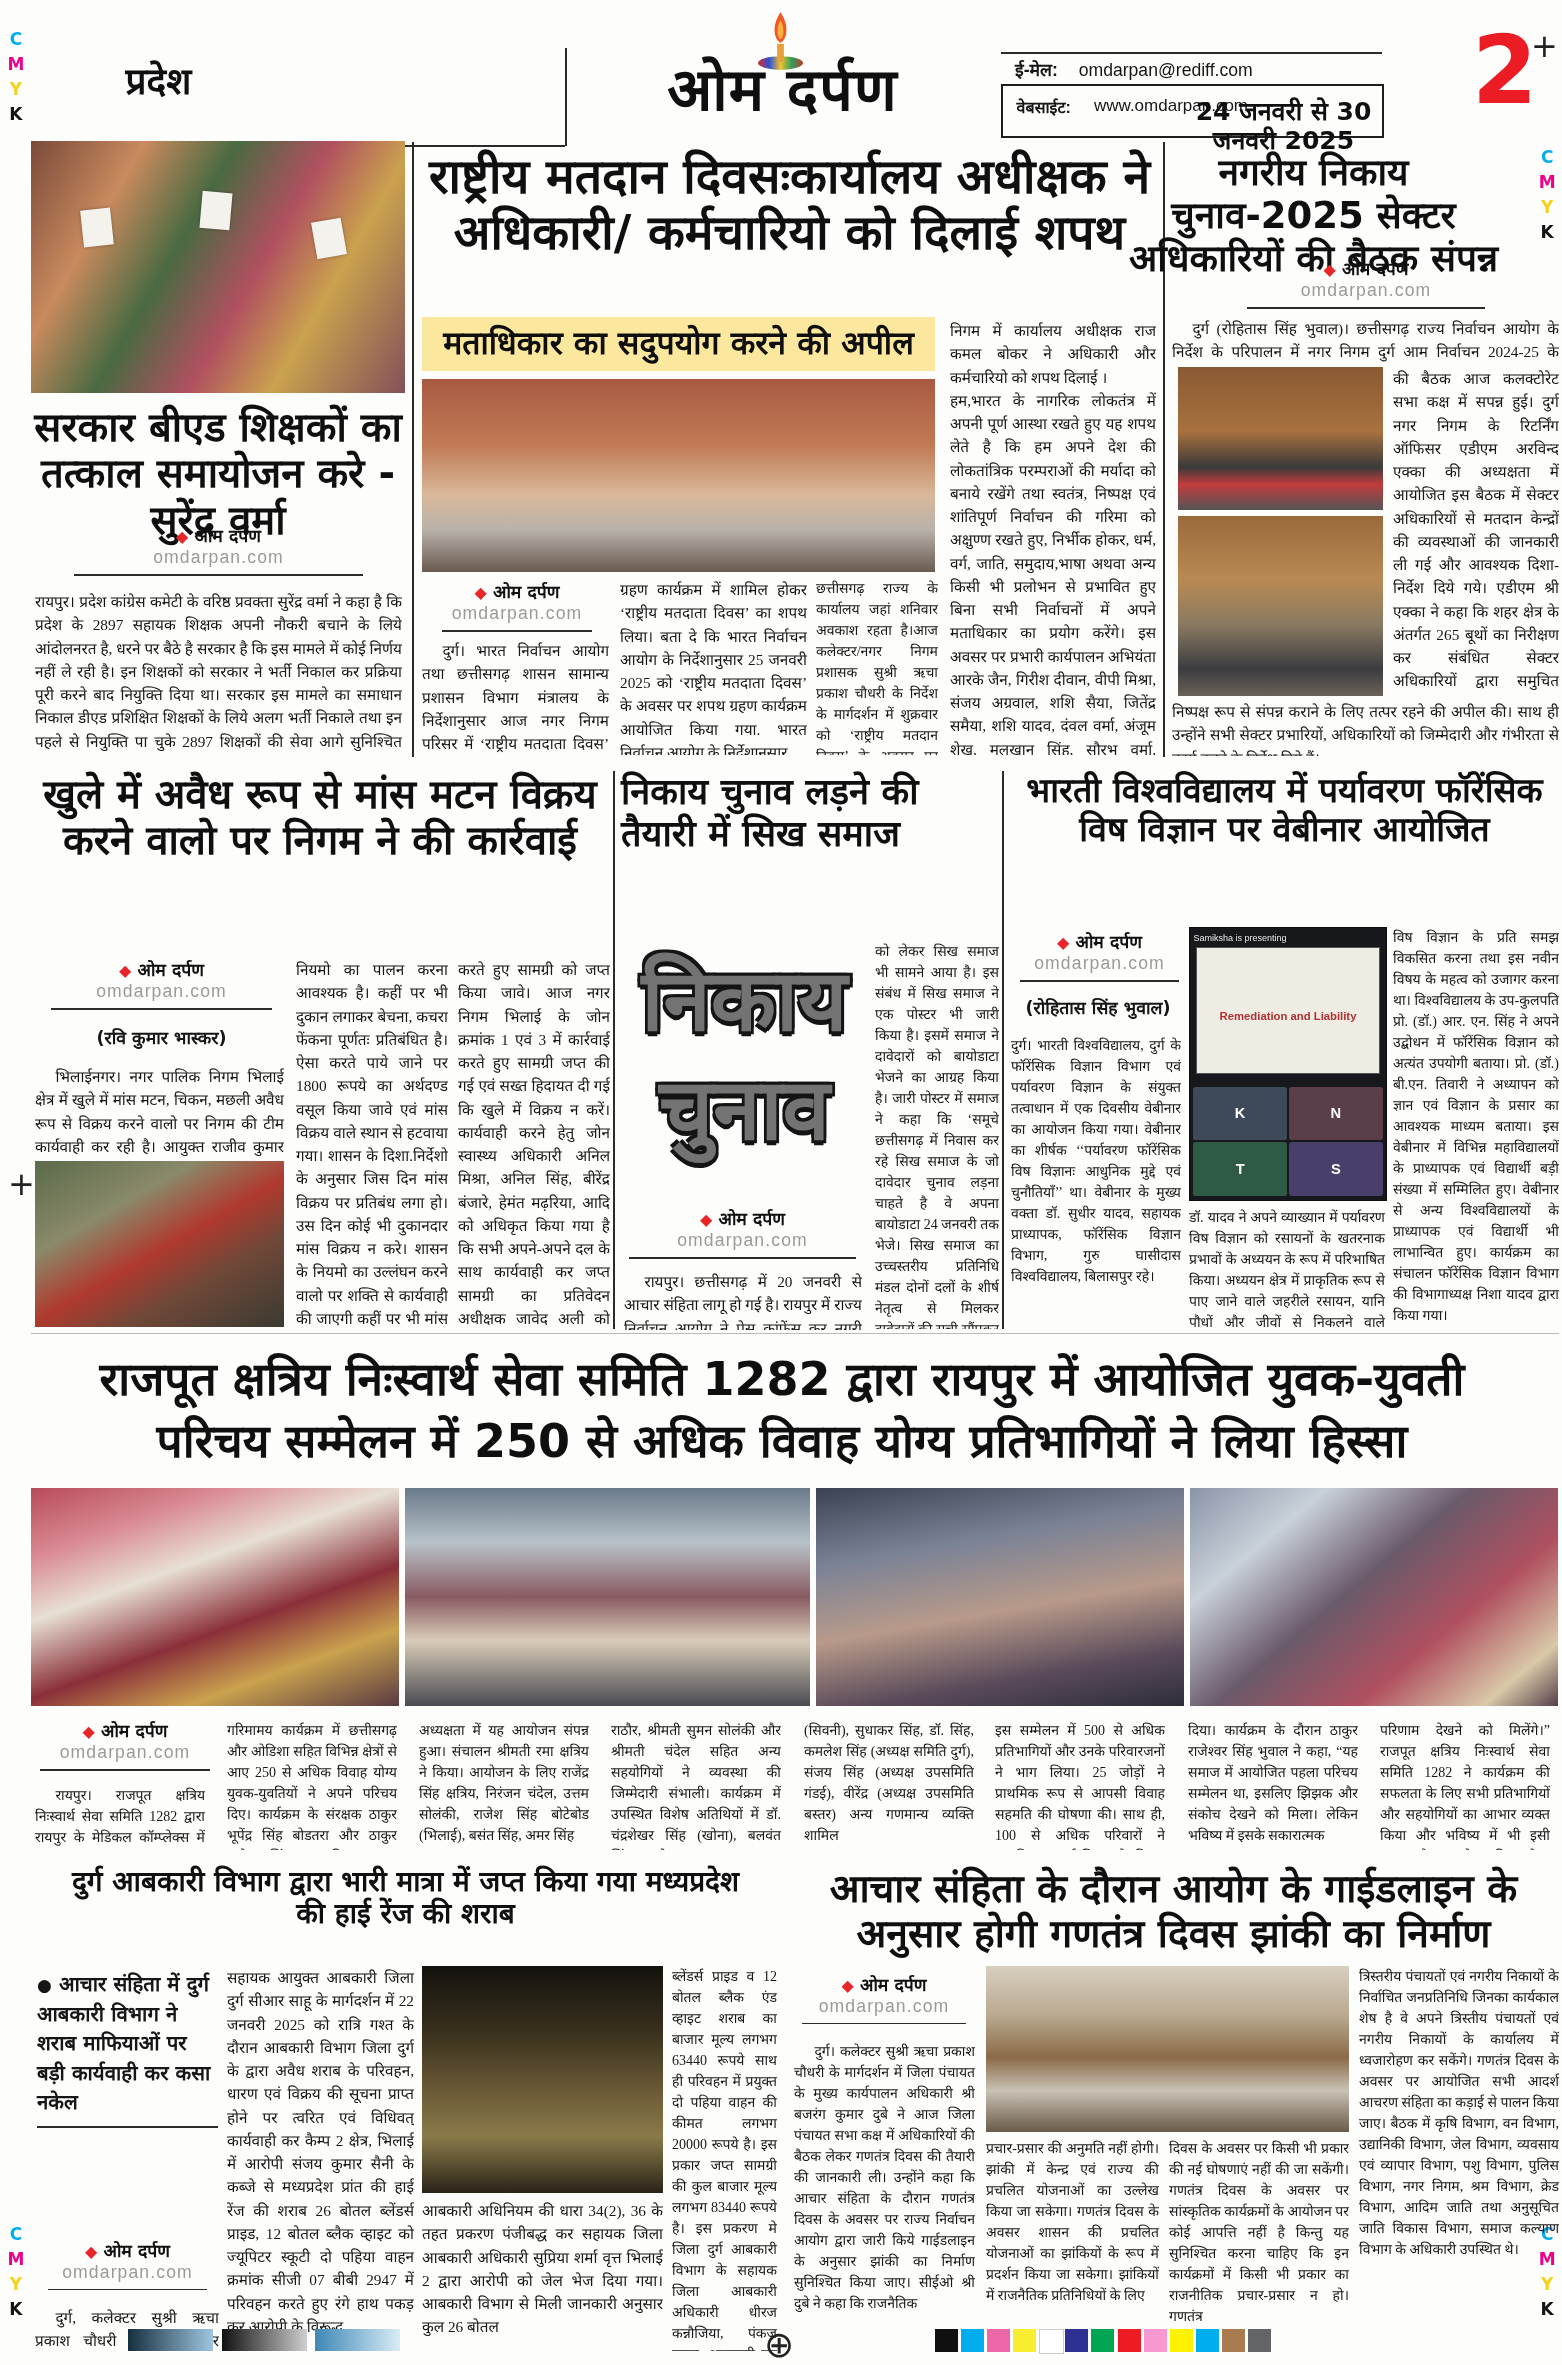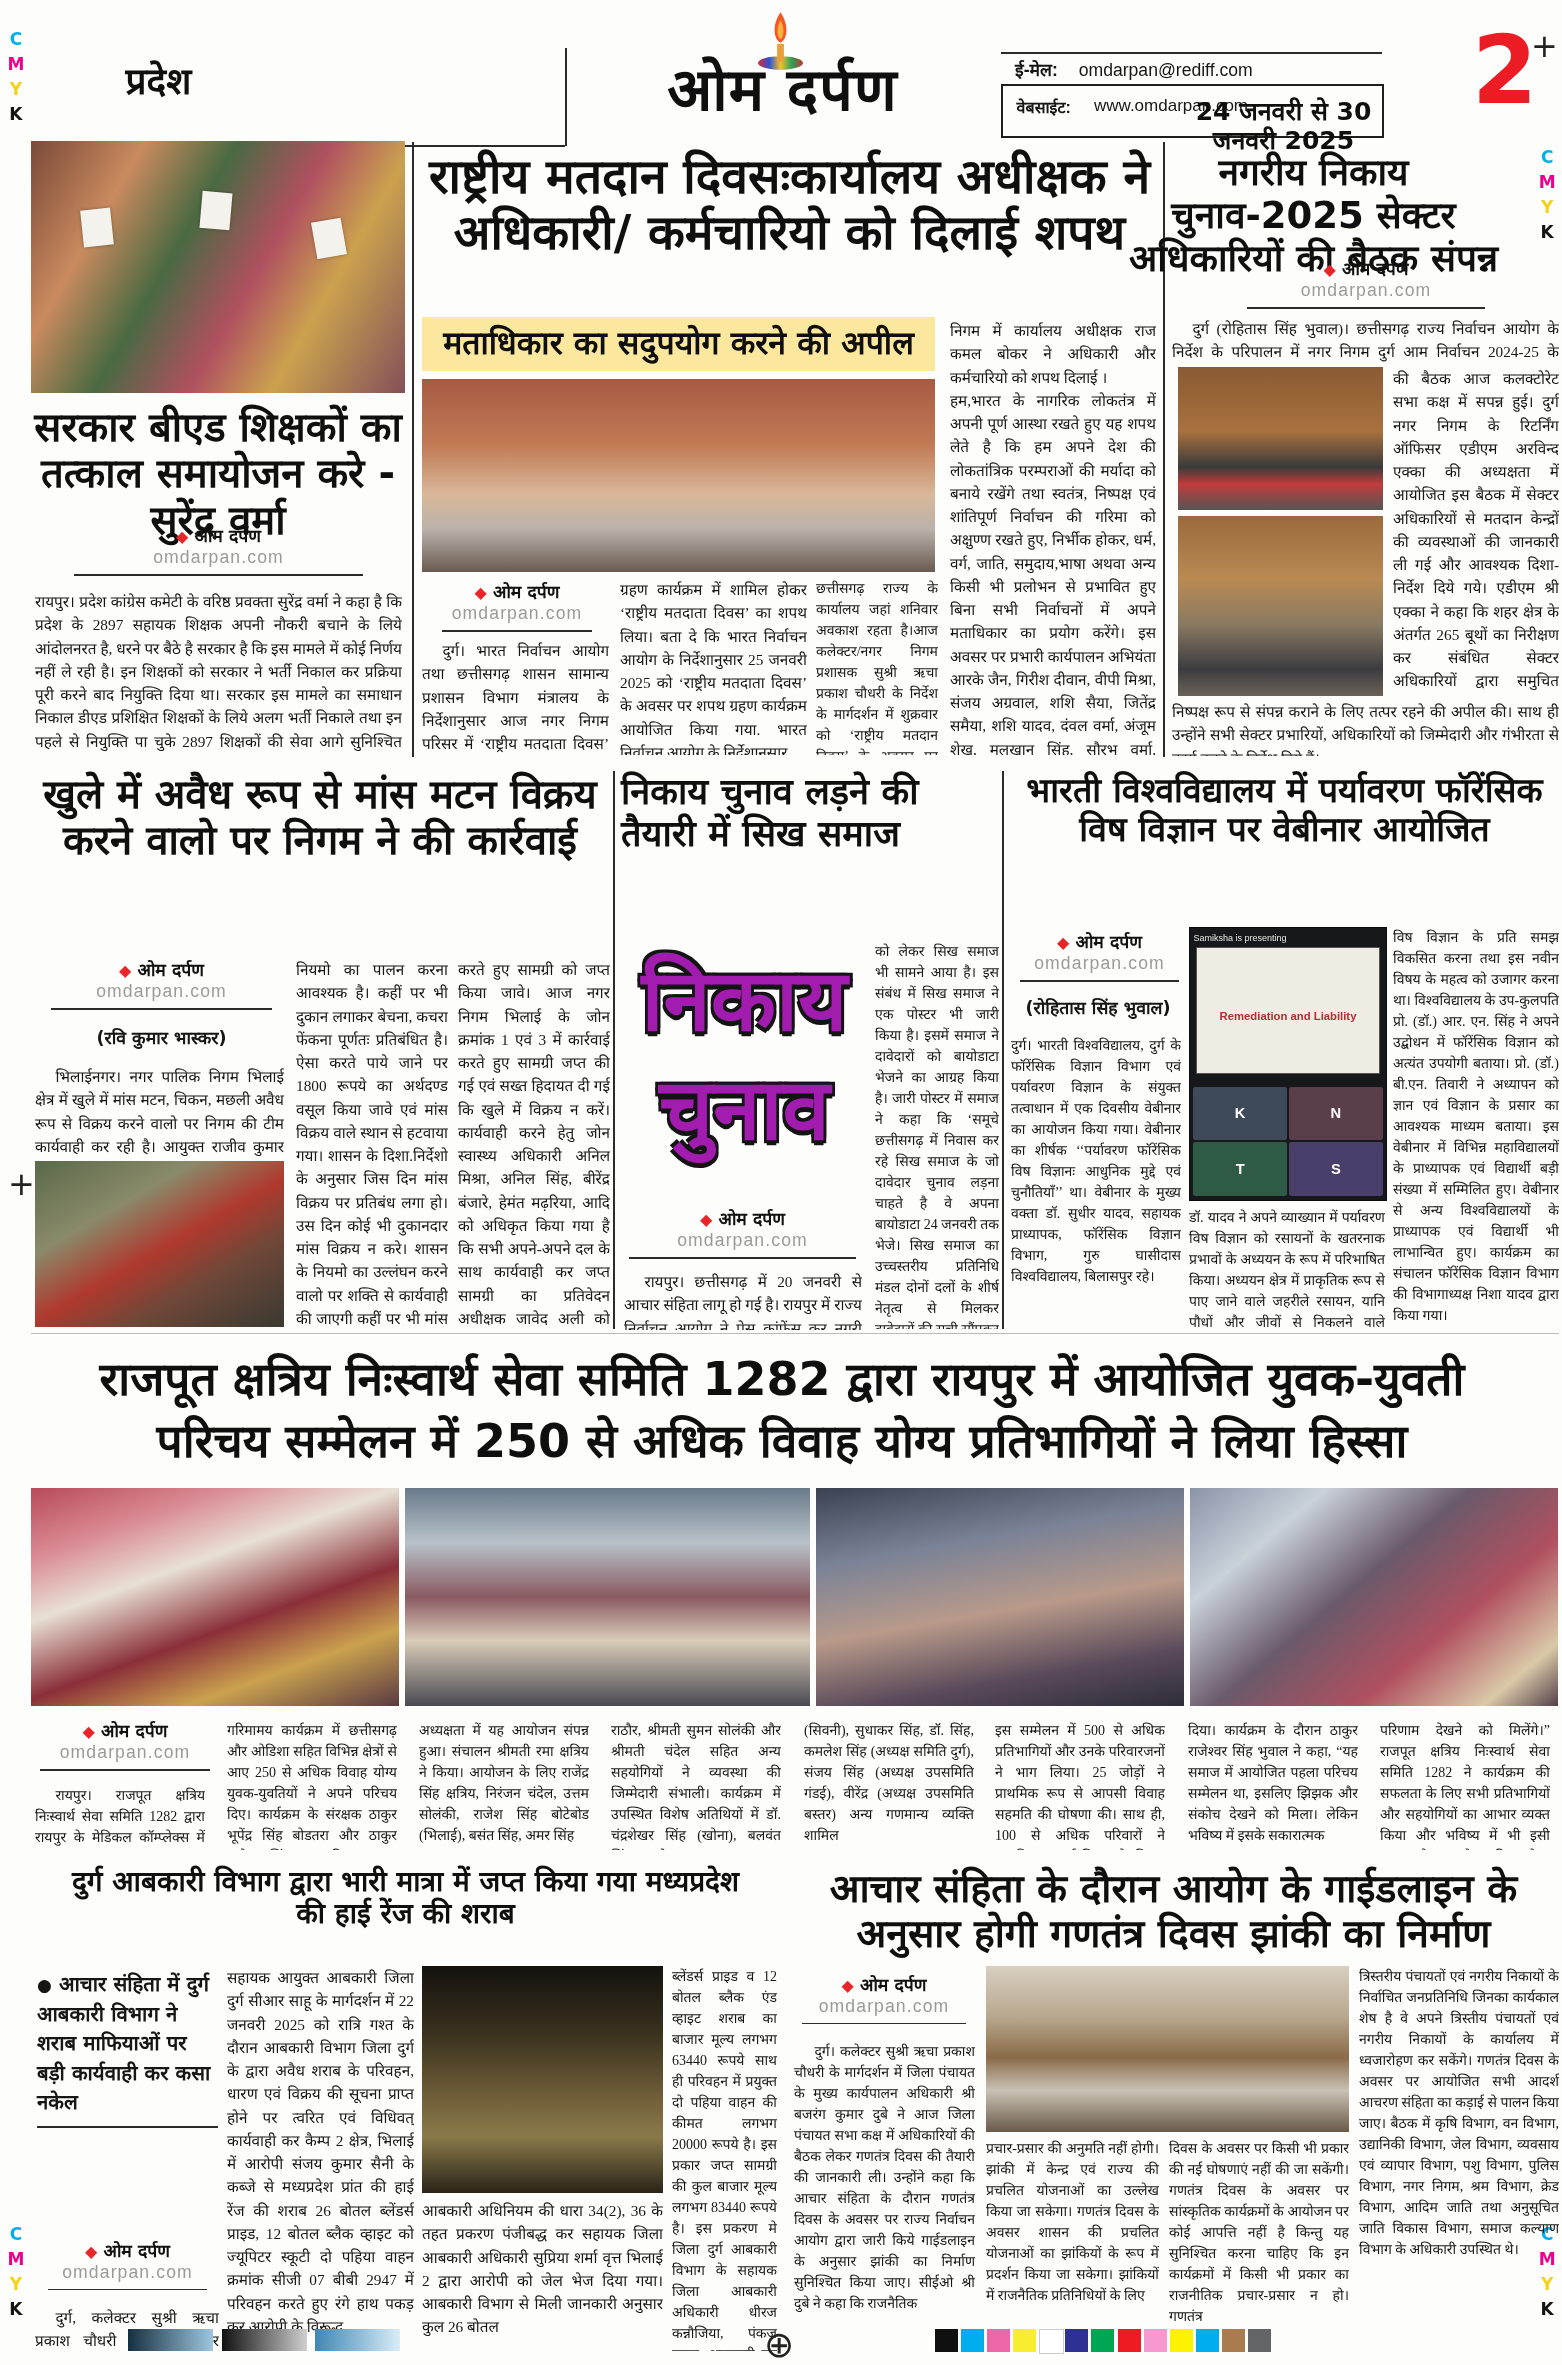--- a/index.html
+++ b/index.html
@@ -14,21 +14,21 @@
   .byline{text-align:center;border-bottom:2.3px solid #2b2b2b;padding-bottom:5.7px;}
   .byname{font-family:"DejaVu Sans","Liberation Sans",sans-serif;font-weight:bold;font-size:17.6px;color:#111;}
   .diamond{color:#e8262a;font-size:16px;}
   .byurl{color:#9a9a9a;font-size:17.6px;letter-spacing:1.1px;font-family:"Liberation Sans",sans-serif;}
   .reporter{font-family:"DejaVu Sans",sans-serif;font-weight:bold;font-size:17.6px;text-align:center;}
   .vr{background:#2b2b2b;width:1.7px;}
   .hrr{background:#2b2b2b;height:1.7px;}
   .photo{background:#9a9186;overflow:hidden;}
   .paper{position:absolute;background:#f4f2ec;width:29.5px;height:37px;transform:rotate(-6deg);box-shadow:0 0 3.4px rgba(0,0,0,.35);}
   .yellowband{background:#fbe79e;display:flex;align-items:center;justify-content:center;}
-  .redword{font-family:"DejaVu Sans","Liberation Sans",sans-serif;font-weight:bold;color:#a21caf;text-align:center;line-height:1.28;
+  .redword{font-family:"DejaVu Sans","Liberation Sans",sans-serif;font-weight:bold;color:#737373;text-align:center;line-height:1.28;
            text-shadow:-2.8px -2.8px 0 #141414,2.8px -2.8px 0 #141414,-2.8px 2.8px 0 #141414,2.8px 2.8px 0 #141414,0 5.1px 0 #141414;}
   .cmyk{font-family:"DejaVu Sans",sans-serif;font-weight:bold;font-size:17px;line-height:25px;text-align:center;width:20.4px;}
   .cmyk span{display:block;}
   .c-c{color:#00aeef}.c-m{color:#ec008c}.c-y{color:#f5d21a}.c-k{color:#141414}
   .bullet{font-family:"DejaVu Sans",sans-serif;font-weight:bold;font-size:20.4px;line-height:1.45;border-bottom:2.3px solid #2b2b2b;padding-bottom:8px;}
   .dot{font-size:17px;vertical-align:middle;}
   .pagenum{font-family:"DejaVu Sans",sans-serif;font-weight:bold;font-size:94px;color:#ec1c24;line-height:1;}
   .regmark{font-size:36px;color:#222;font-family:"DejaVu Sans",sans-serif;}
   .sq{position:absolute;width:23px;height:23px;top:0;}
   .grad{position:absolute;height:21.5px;top:0;}

